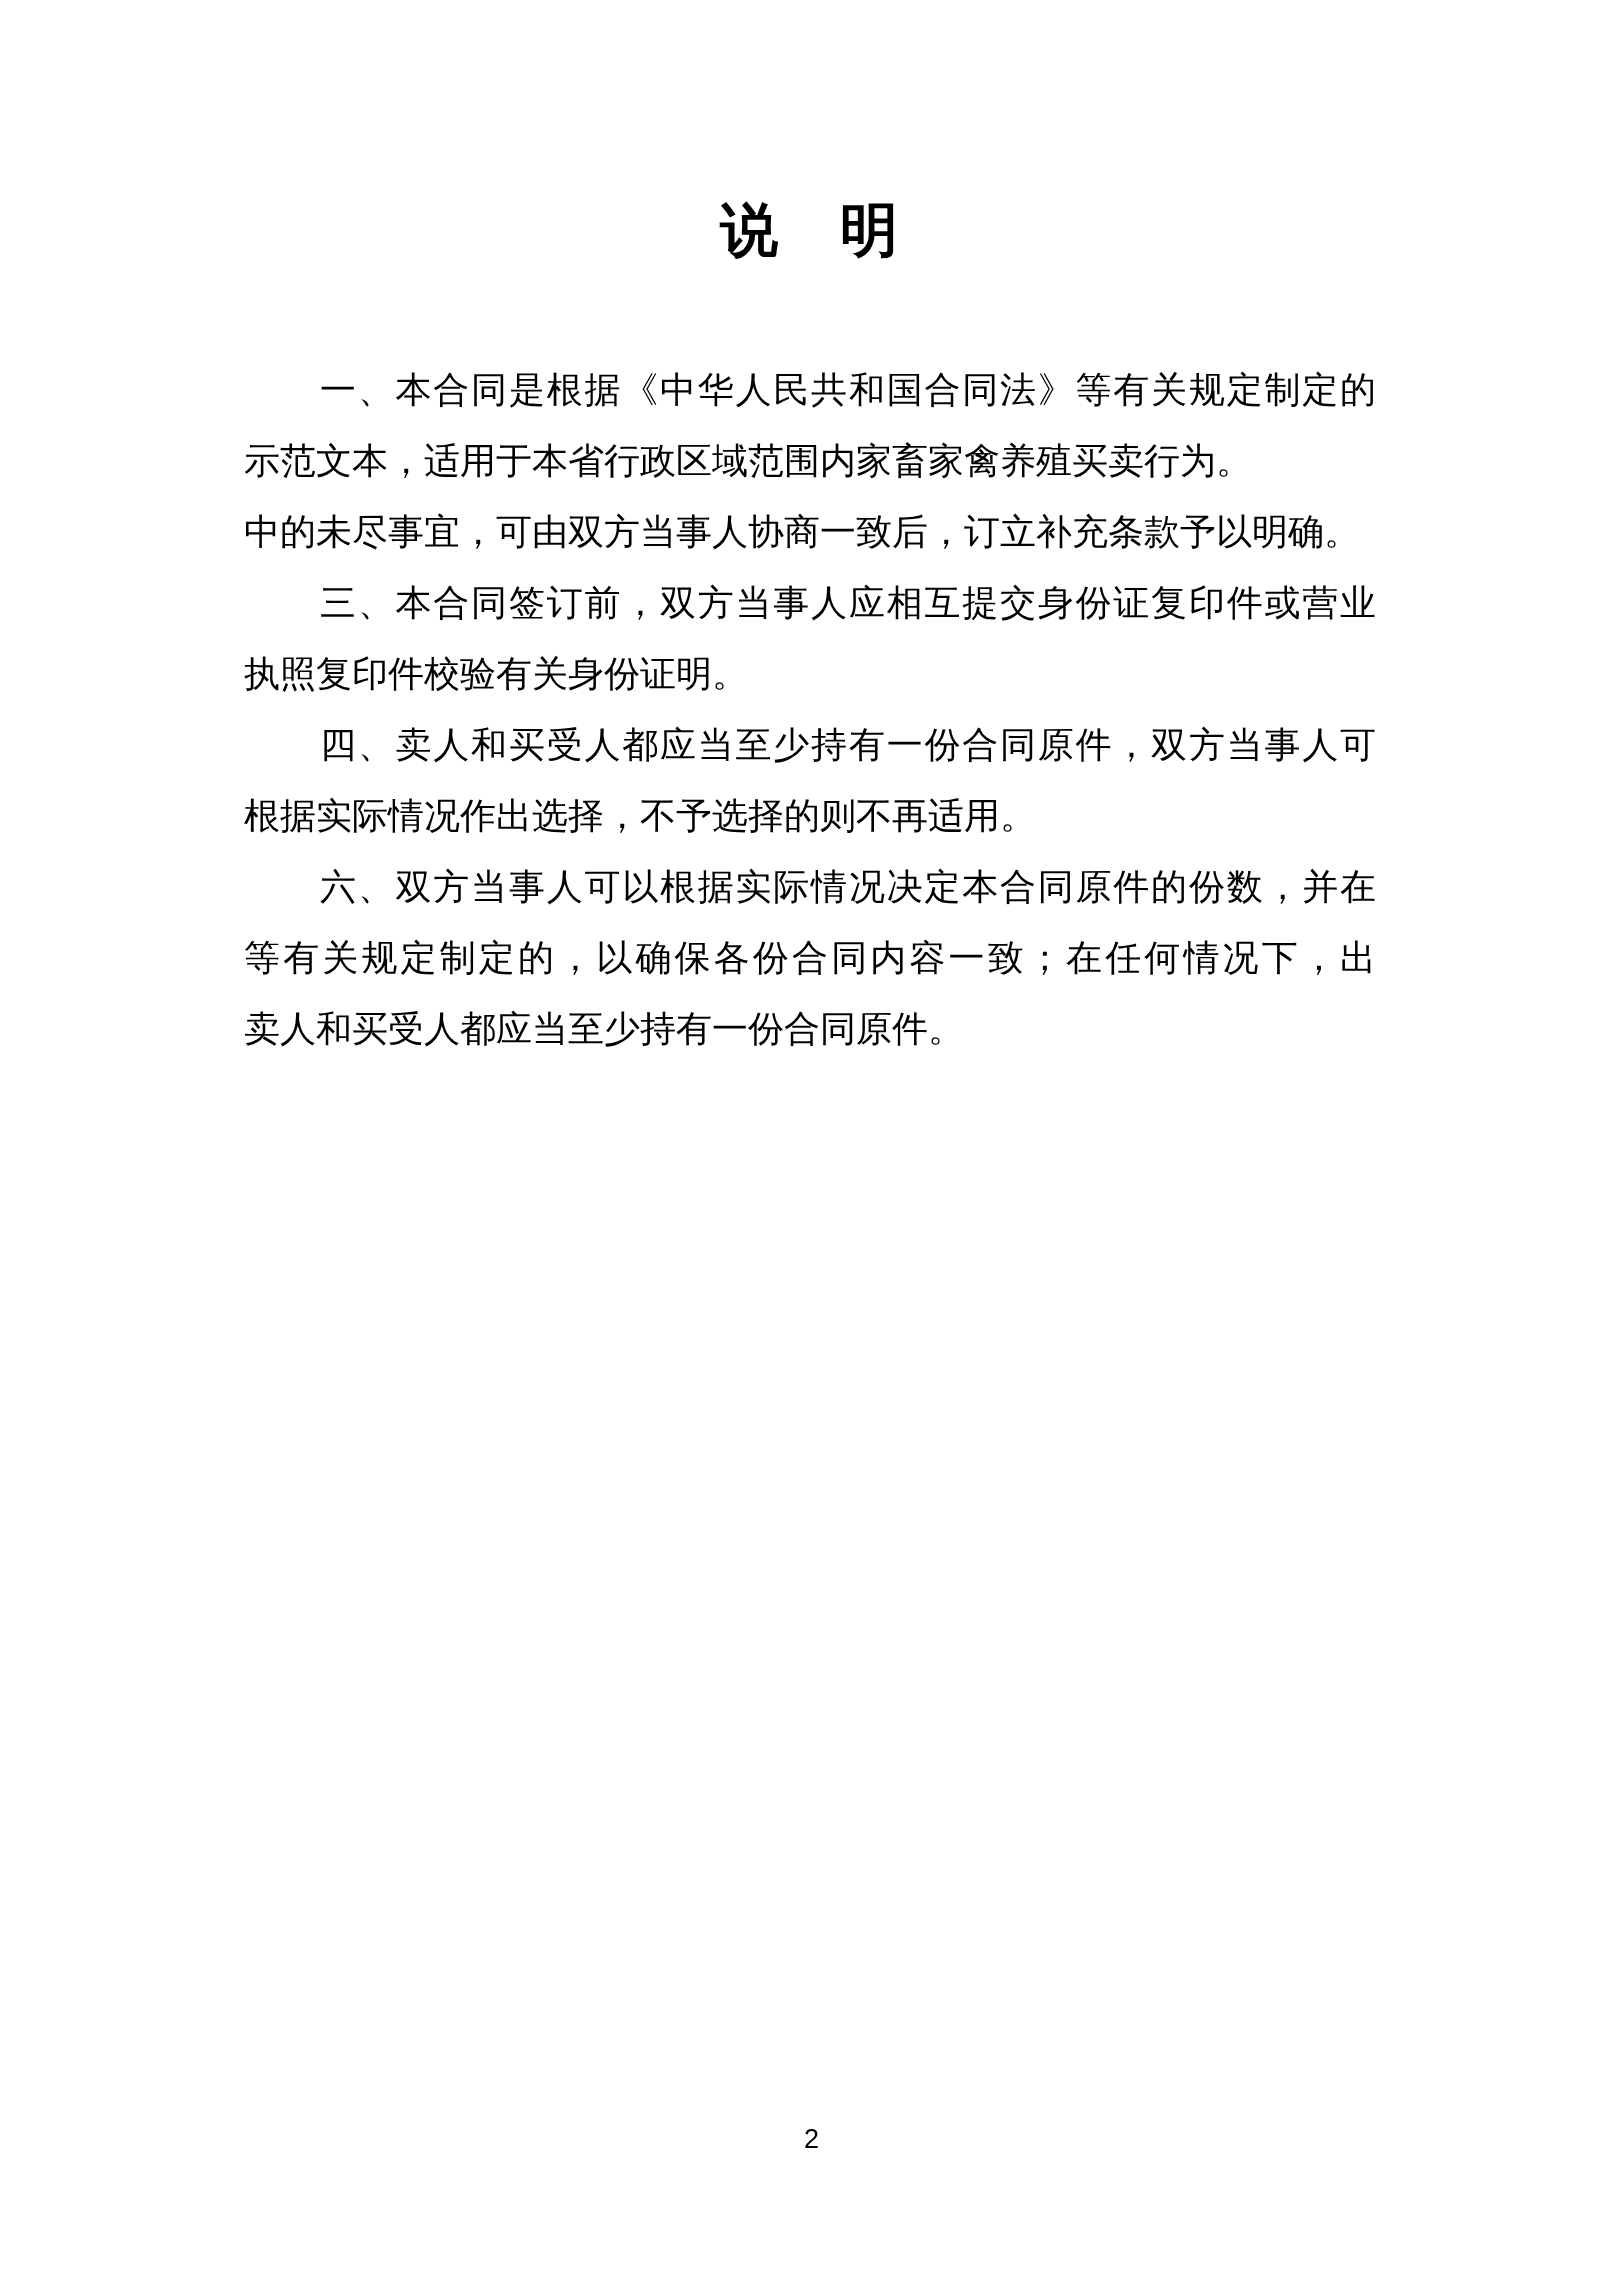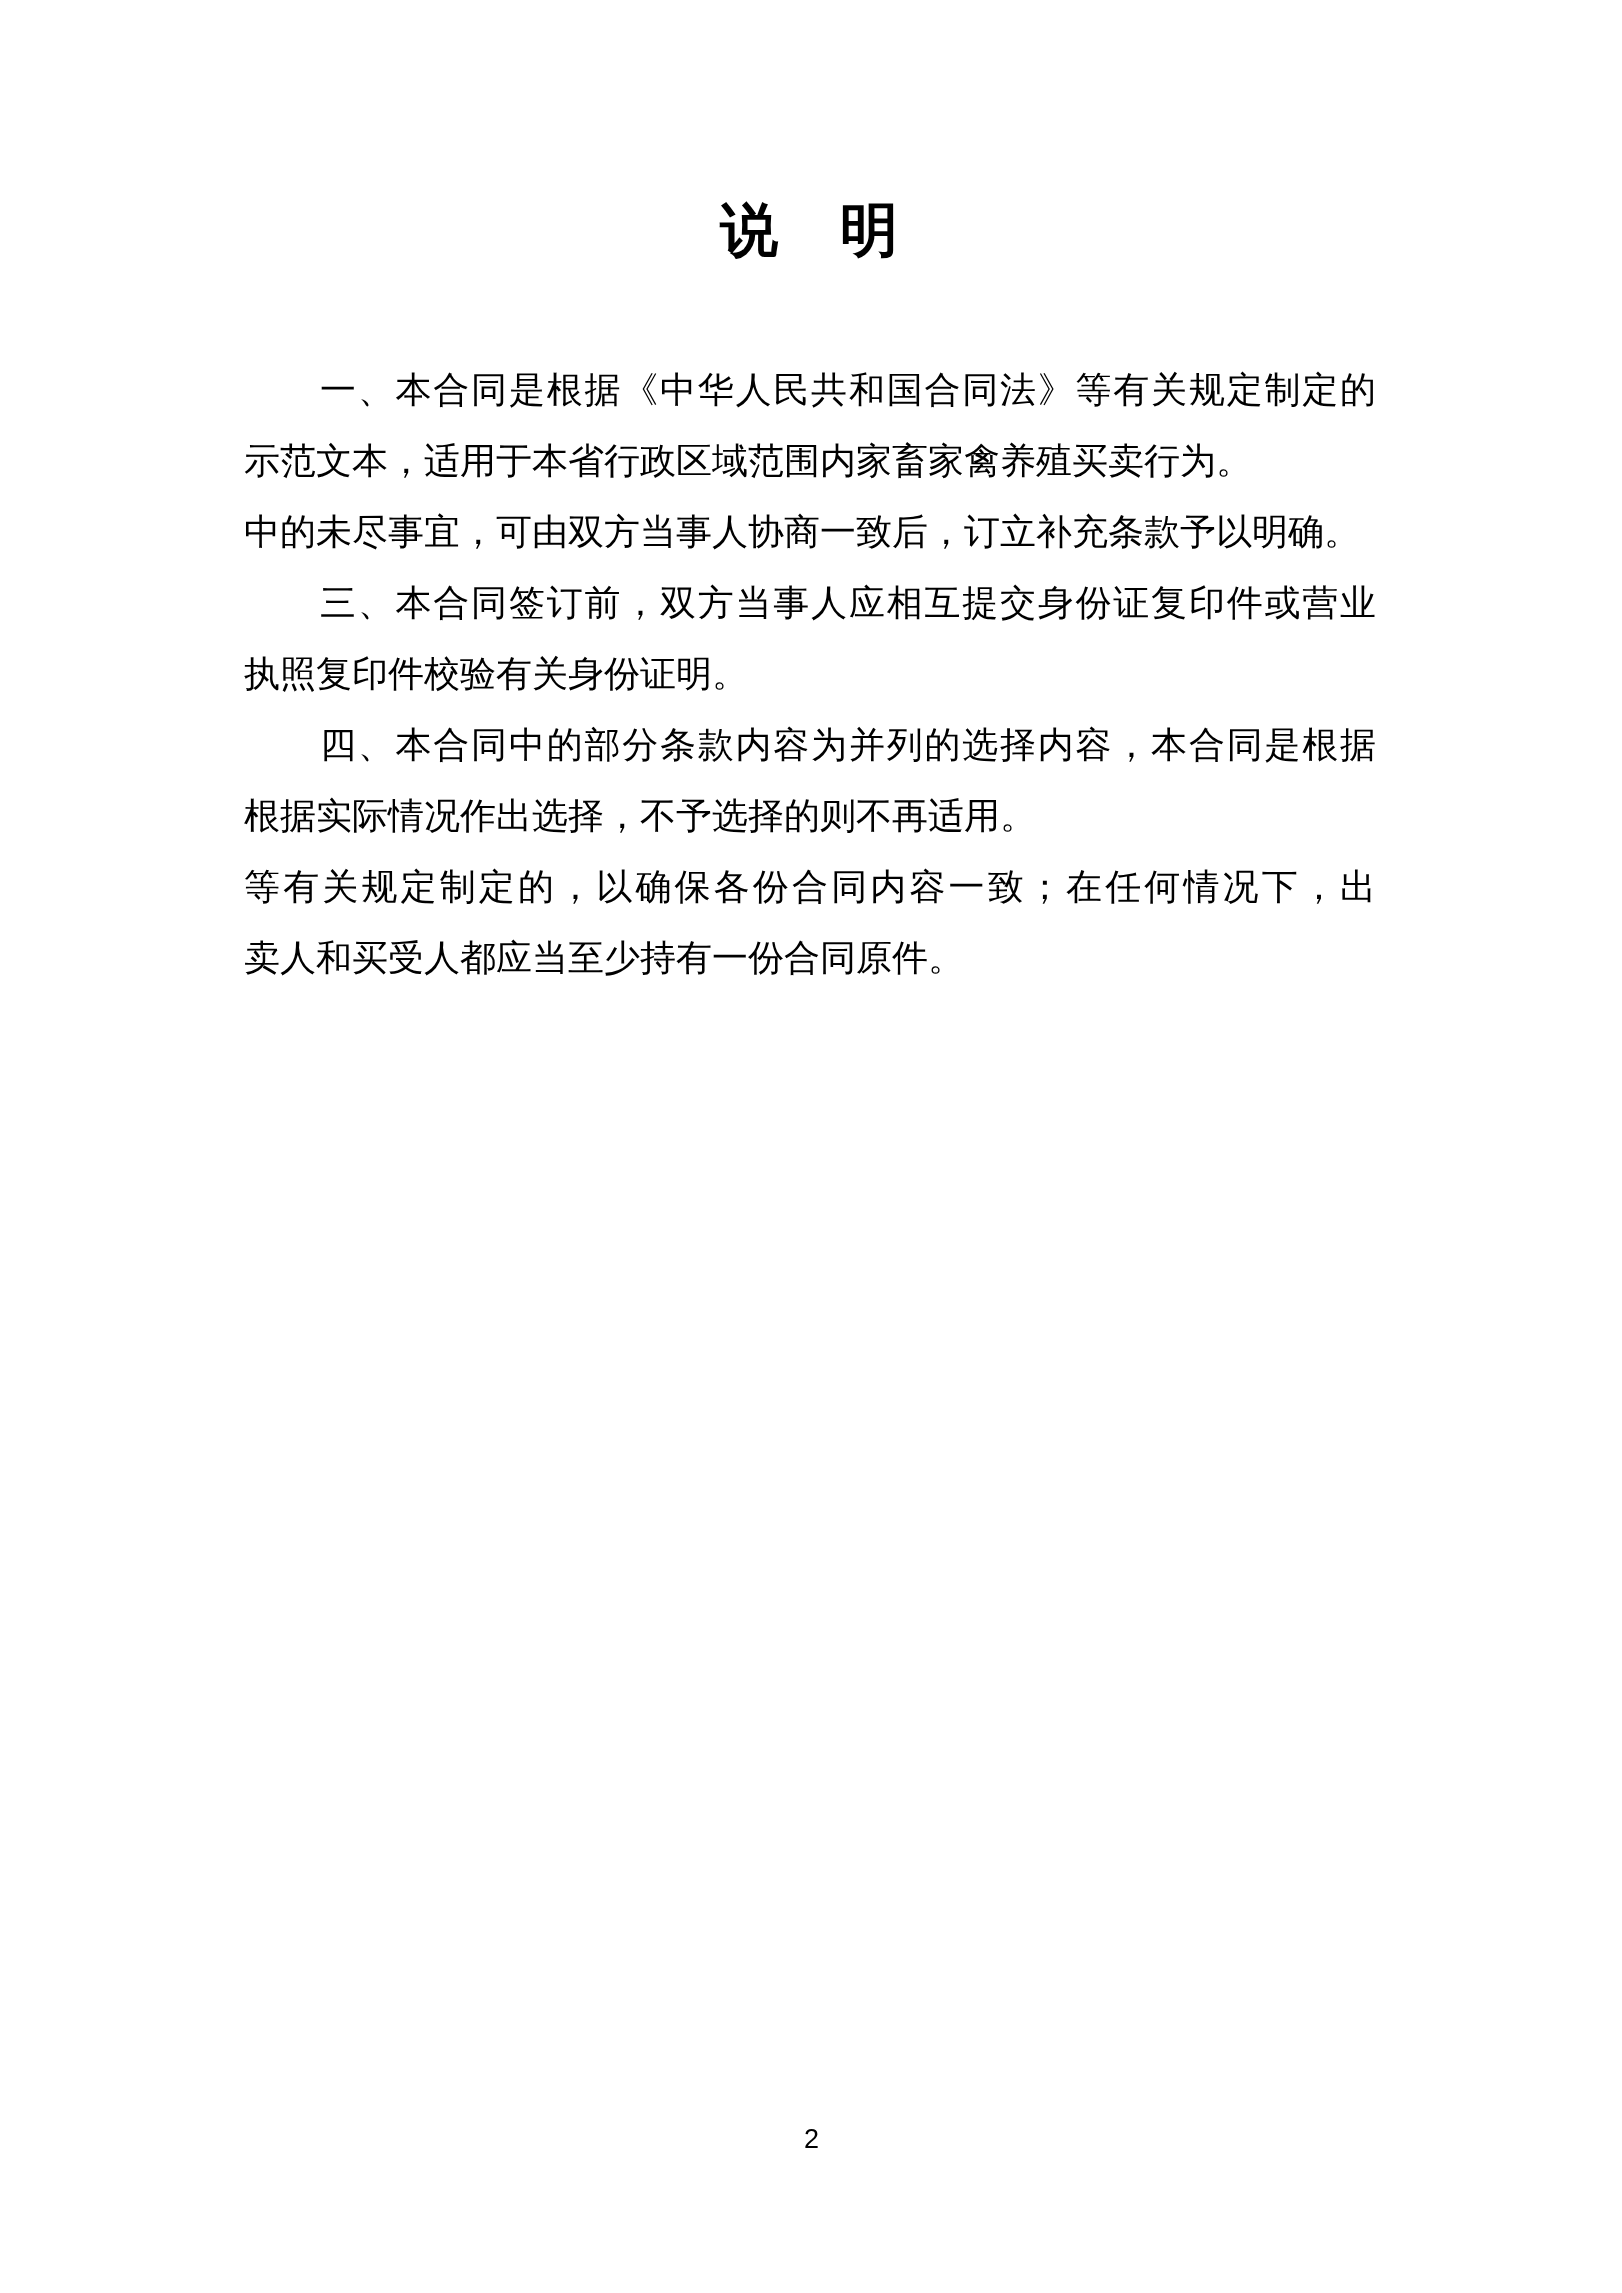--- a/index.html
+++ b/index.html
@@ -82,26 +82,27 @@
     <div class="para">
       <div class="line">中的未尽事宜，可由双方当事人协商一致后，订立补充条款予以明确。</div>
     </div>
 
     <div class="para">
       <div class="line indent fill">三、本合同签订前，双方当事人应相互提交身份证复印件或营业</div>
       <div class="line">执照复印件校验有关身份证明。</div>
     </div>
 
     <div class="para">
-      <div class="line indent fill">四、本合同中的部分条款内容为并列的选择内容，本合同是根据</div>
+      <div class="line indent fill">四、卖人和买受人都应当至少持有一份合同原件，双方当事人可</div>
       <div class="line">根据实际情况作出选择，不予选择的则不再适用。</div>
     </div>
 
 
     <div class="para">
+      <div class="line indent fill">六、双方当事人可以根据实际情况决定本合同原件的份数，并在</div>
       <div class="line fill">等有关规定制定的，以确保各份合同内容一致；在任何情况下，出</div>
       <div class="line">卖人和买受人都应当至少持有一份合同原件。</div>
     </div>
 
   </div>
 
   <div class="page-number">2</div>
 
 </div>
 

